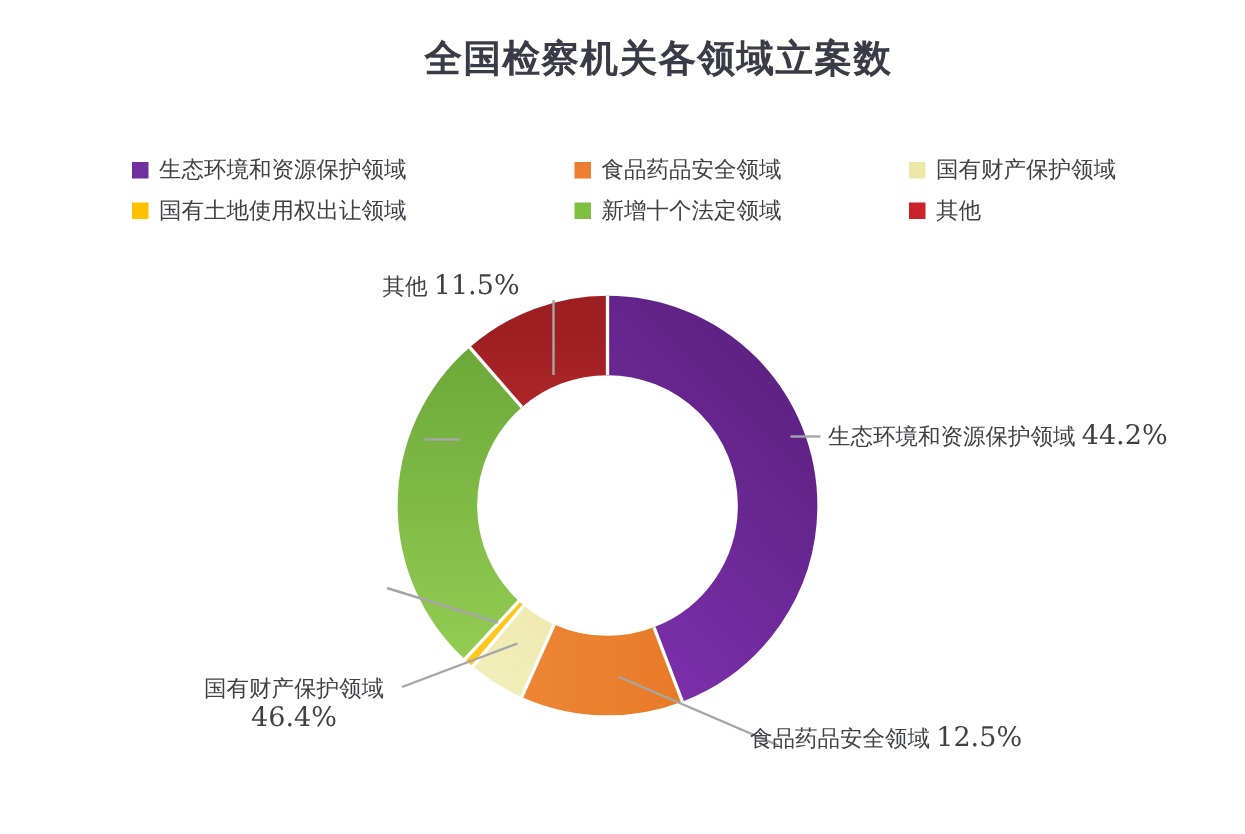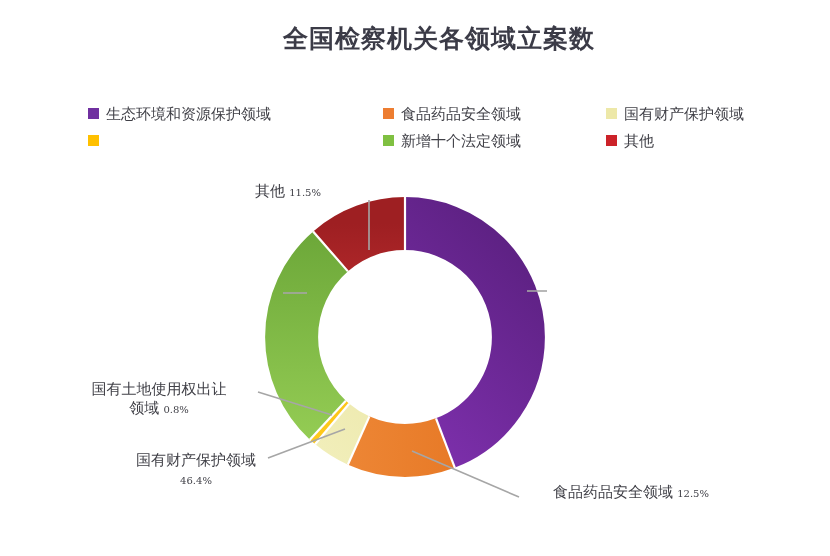--- a/index.html
+++ b/index.html
@@ -80,24 +80,24 @@
   
   .data-label {
     position: absolute;
     font-size: 15px;
     color: #3f3f46;
     white-space: nowrap;
     line-height: 19px;
   }
   .data-label .pct {
     font-family: "DejaVu Serif", "Liberation Serif", serif;
-    font-size: 10px;
+    font-size: 18px;
   }
   .lbl-eco    { left: 552px; top: 281px; }
-  .lbl-food   { left: 553px; top: 482px; }
+  .lbl-food   { left: 500px; top: 482px; }
   .lbl-prop   { left: 117px; top: 450px; text-align: center; width: 158px; }
   .lbl-land   { left: 64px;  top: 379px; text-align: center; width: 190px; }
   .lbl-new    { left: 60px;  top: 281px; }
   .lbl-other  { left: 255px; top: 181px; }
 </style>
 </head>
 <body>
 
 <div class="chart-frame">
 
@@ -111,20 +111,21 @@
     <div class="legend-item c1">
       <span class="legend-swatch" style="background:#ED7D31"></span>
       <span class="legend-label">食品药品安全领域</span>
     </div>
     <div class="legend-item c2">
       <span class="legend-swatch" style="background:#EDE8A8"></span>
       <span class="legend-label">国有财产保护领域</span>
     </div>
     <div class="legend-item c0">
       <span class="legend-swatch" style="background:#FFC000"></span>
+      <span class="legend-label">国有土地使用权出让领域</span>
     </div>
     <div class="legend-item c1">
       <span class="legend-swatch" style="background:#7FC041"></span>
       <span class="legend-label">新增十个法定领域</span>
     </div>
     <div class="legend-item c2">
       <span class="legend-swatch" style="background:#CC2229"></span>
       <span class="legend-label">其他</span>
     </div>
   </div>
@@ -184,36 +185,35 @@
     <g stroke="#A6A6A6" stroke-width="1.6" fill="none">
       <path d="M369,200 L369,250"></path>
       <path d="M283,293 L307,293"></path>
       <path d="M258,392 L332,415"></path>
       <path d="M268,458 L345,429"></path>
       <path d="M519,497 L412,451"></path>
       <path d="M547,291 L527,291"></path>
     </g>
   </svg>
 
+  <div class="data-label lbl-eco">
+    <span>生态环境和资源保护领域</span>
+    <span class="pct">44.2%</span>
+  </div>
 
   <div class="data-label lbl-food">
     <span>食品药品安全领域</span>
     <span class="pct">12.5%</span>
   </div>
 
   <div class="data-label lbl-prop">
     <span>国有财产保护领域</span><br>
     <span class="pct">46.4%</span>
   </div>
 
-  <div class="data-label lbl-land">
-    <span>国有土地使用权出让</span><br>
-    <span>领域</span>
-    <span class="pct">0.8%</span>
-  </div>
 
 
   <div class="data-label lbl-other">
     <span>其他</span>
     <span class="pct">11.5%</span>
   </div>
 
 </div>
 
 </body></html>

